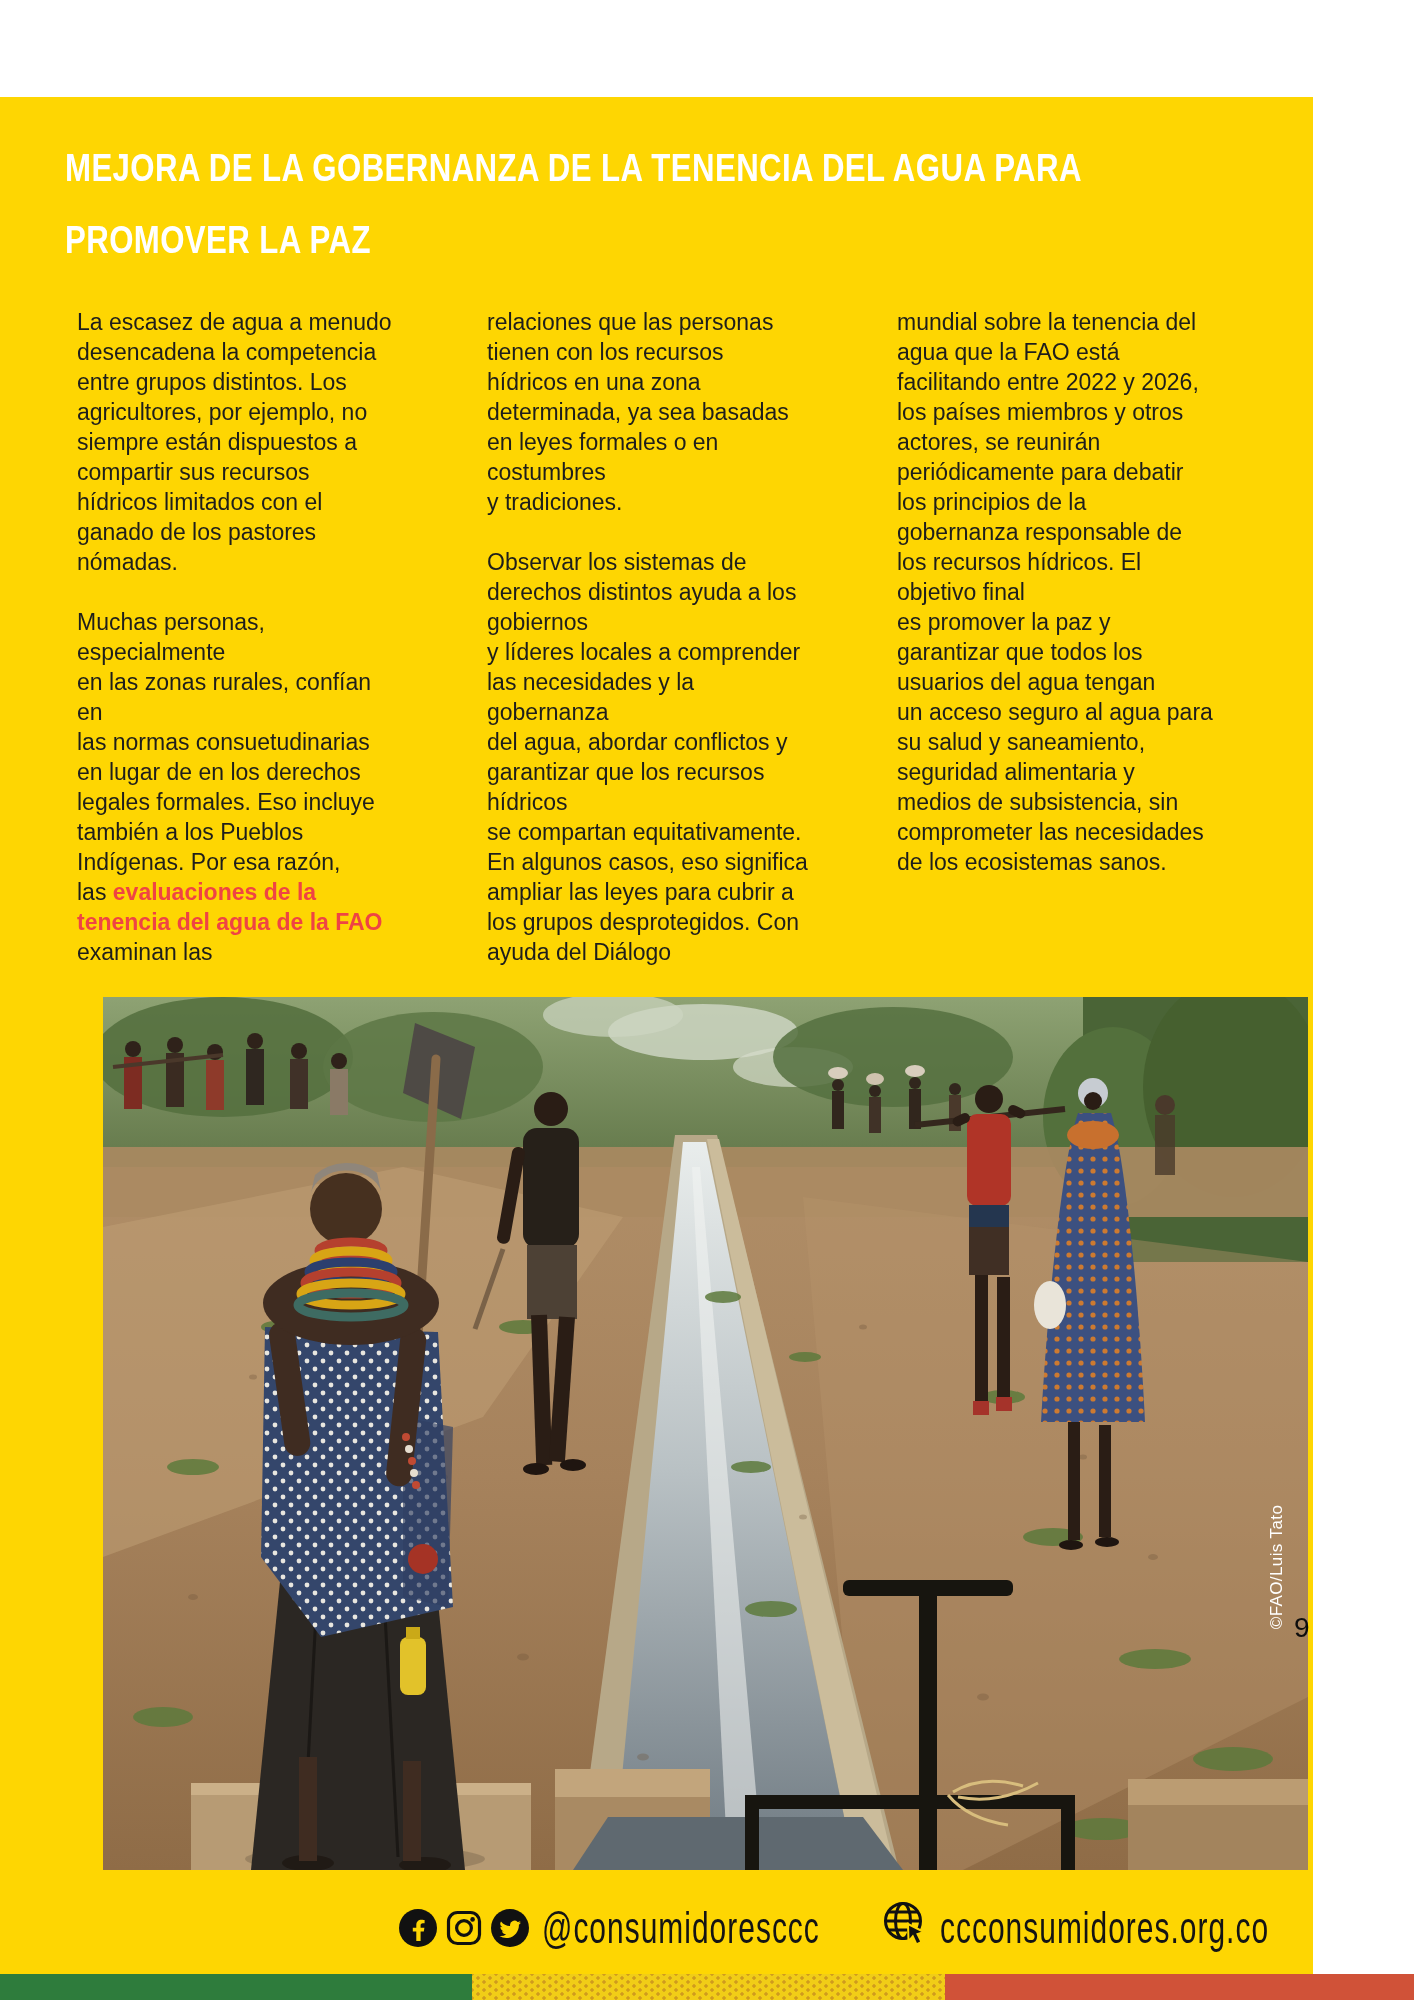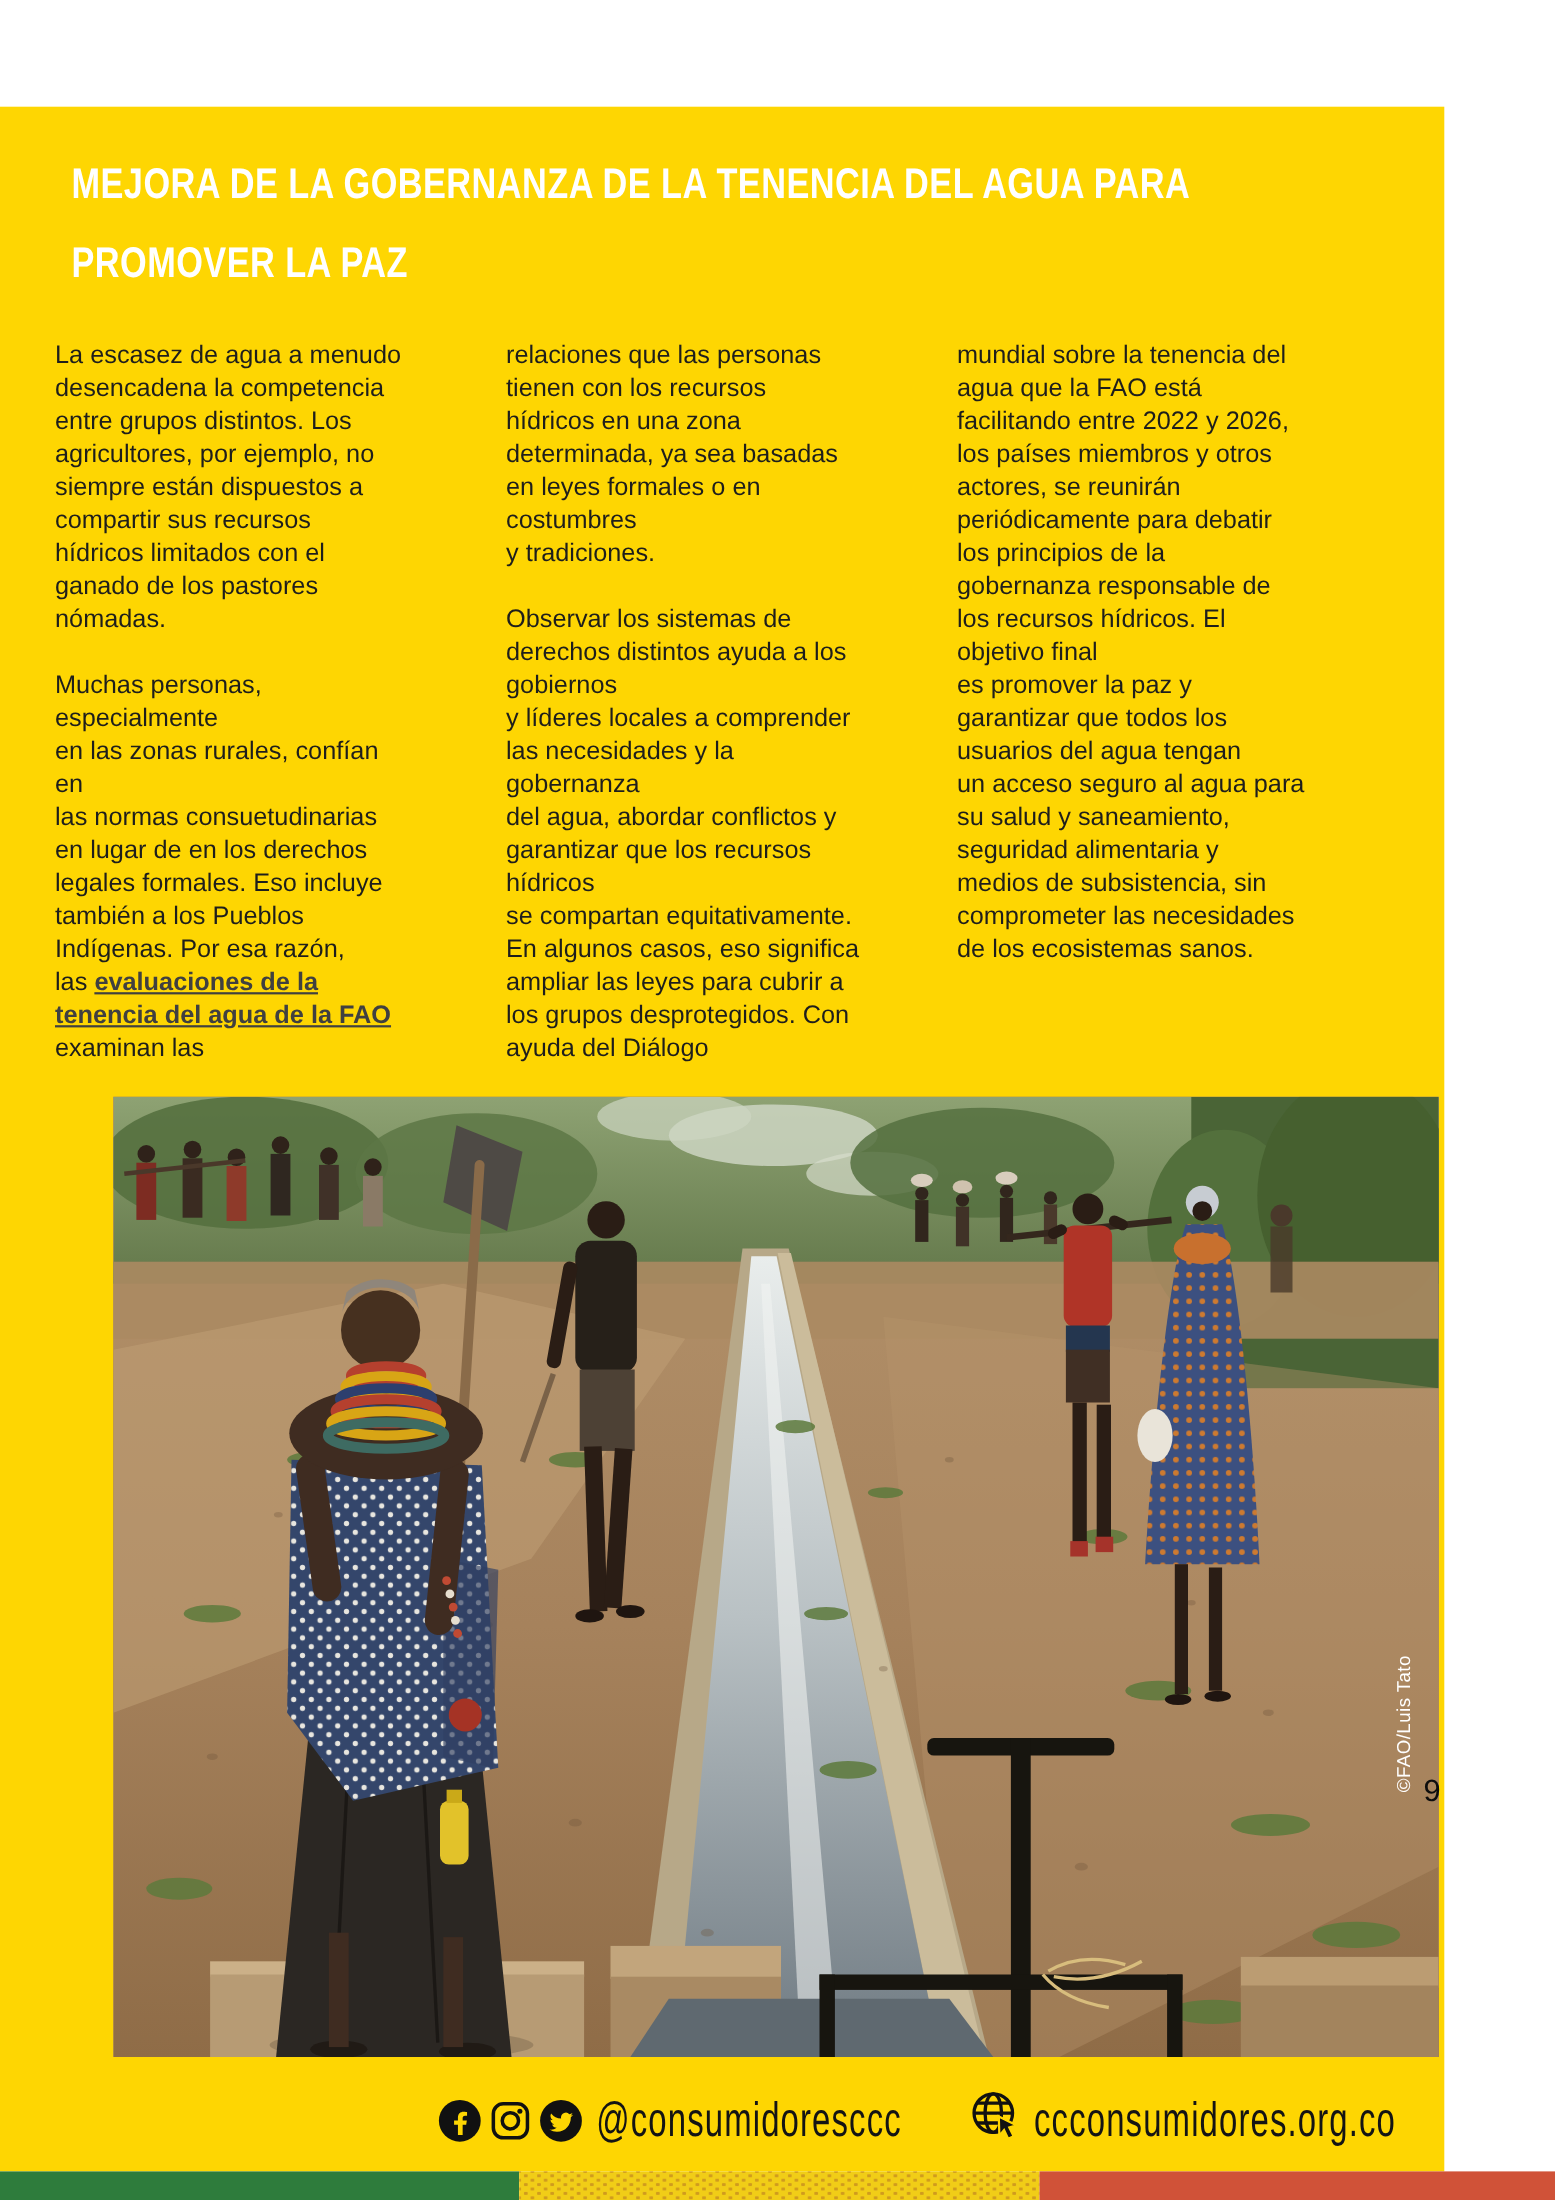--- a/index.html
+++ b/index.html
@@ -8,26 +8,26 @@
     font-family:"Liberation Sans", sans-serif;overflow:hidden;
   }
   .card{position:absolute;left:0;top:97px;width:1313px;height:1877px;background:#FED602;}
   .title-line{
     position:absolute;left:65px;color:#ffffff;font-weight:700;font-size:39px;
     letter-spacing:.5px;white-space:nowrap;transform:scaleX(.8);transform-origin:left top;
     line-height:44px;
   }
   .title-line.l1{top:146px;}
   .title-line.l2{top:218px;}
-  .columns{position:absolute;left:50px;top:307px;width:1210px;display:flex;gap:30px;}
+  .columns{position:absolute;left:77px;top:307px;width:1210px;display:flex;gap:30px;}
   .col{
     width:380px;font-size:23px;line-height:30px;color:#1e1e1c;
     white-space:pre-line;letter-spacing:0;
   }
-  .col b{font-weight:700;color:#404040;text-decoration:underline;}
+  .col b{font-weight:700;color:#ef4444;}
   .photo{position:absolute;left:103px;top:997px;width:1205px;height:873px;overflow:hidden;background:#a6825c;}
   .credit{
     position:absolute;left:1099px;top:560px;width:150px;text-align:center;
     color:#ffffff;font-size:17px;letter-spacing:.4px;transform:rotate(-90deg);
   }
   .page-number{position:absolute;left:1294px;top:1612px;font-size:28px;color:#0d0d0d;}
   .footer-icon{position:absolute;}
   .icon-fb{left:398px;top:1908px;}
   .icon-ig{left:444px;top:1908px;}
   .icon-tw{left:490px;top:1908px;}

